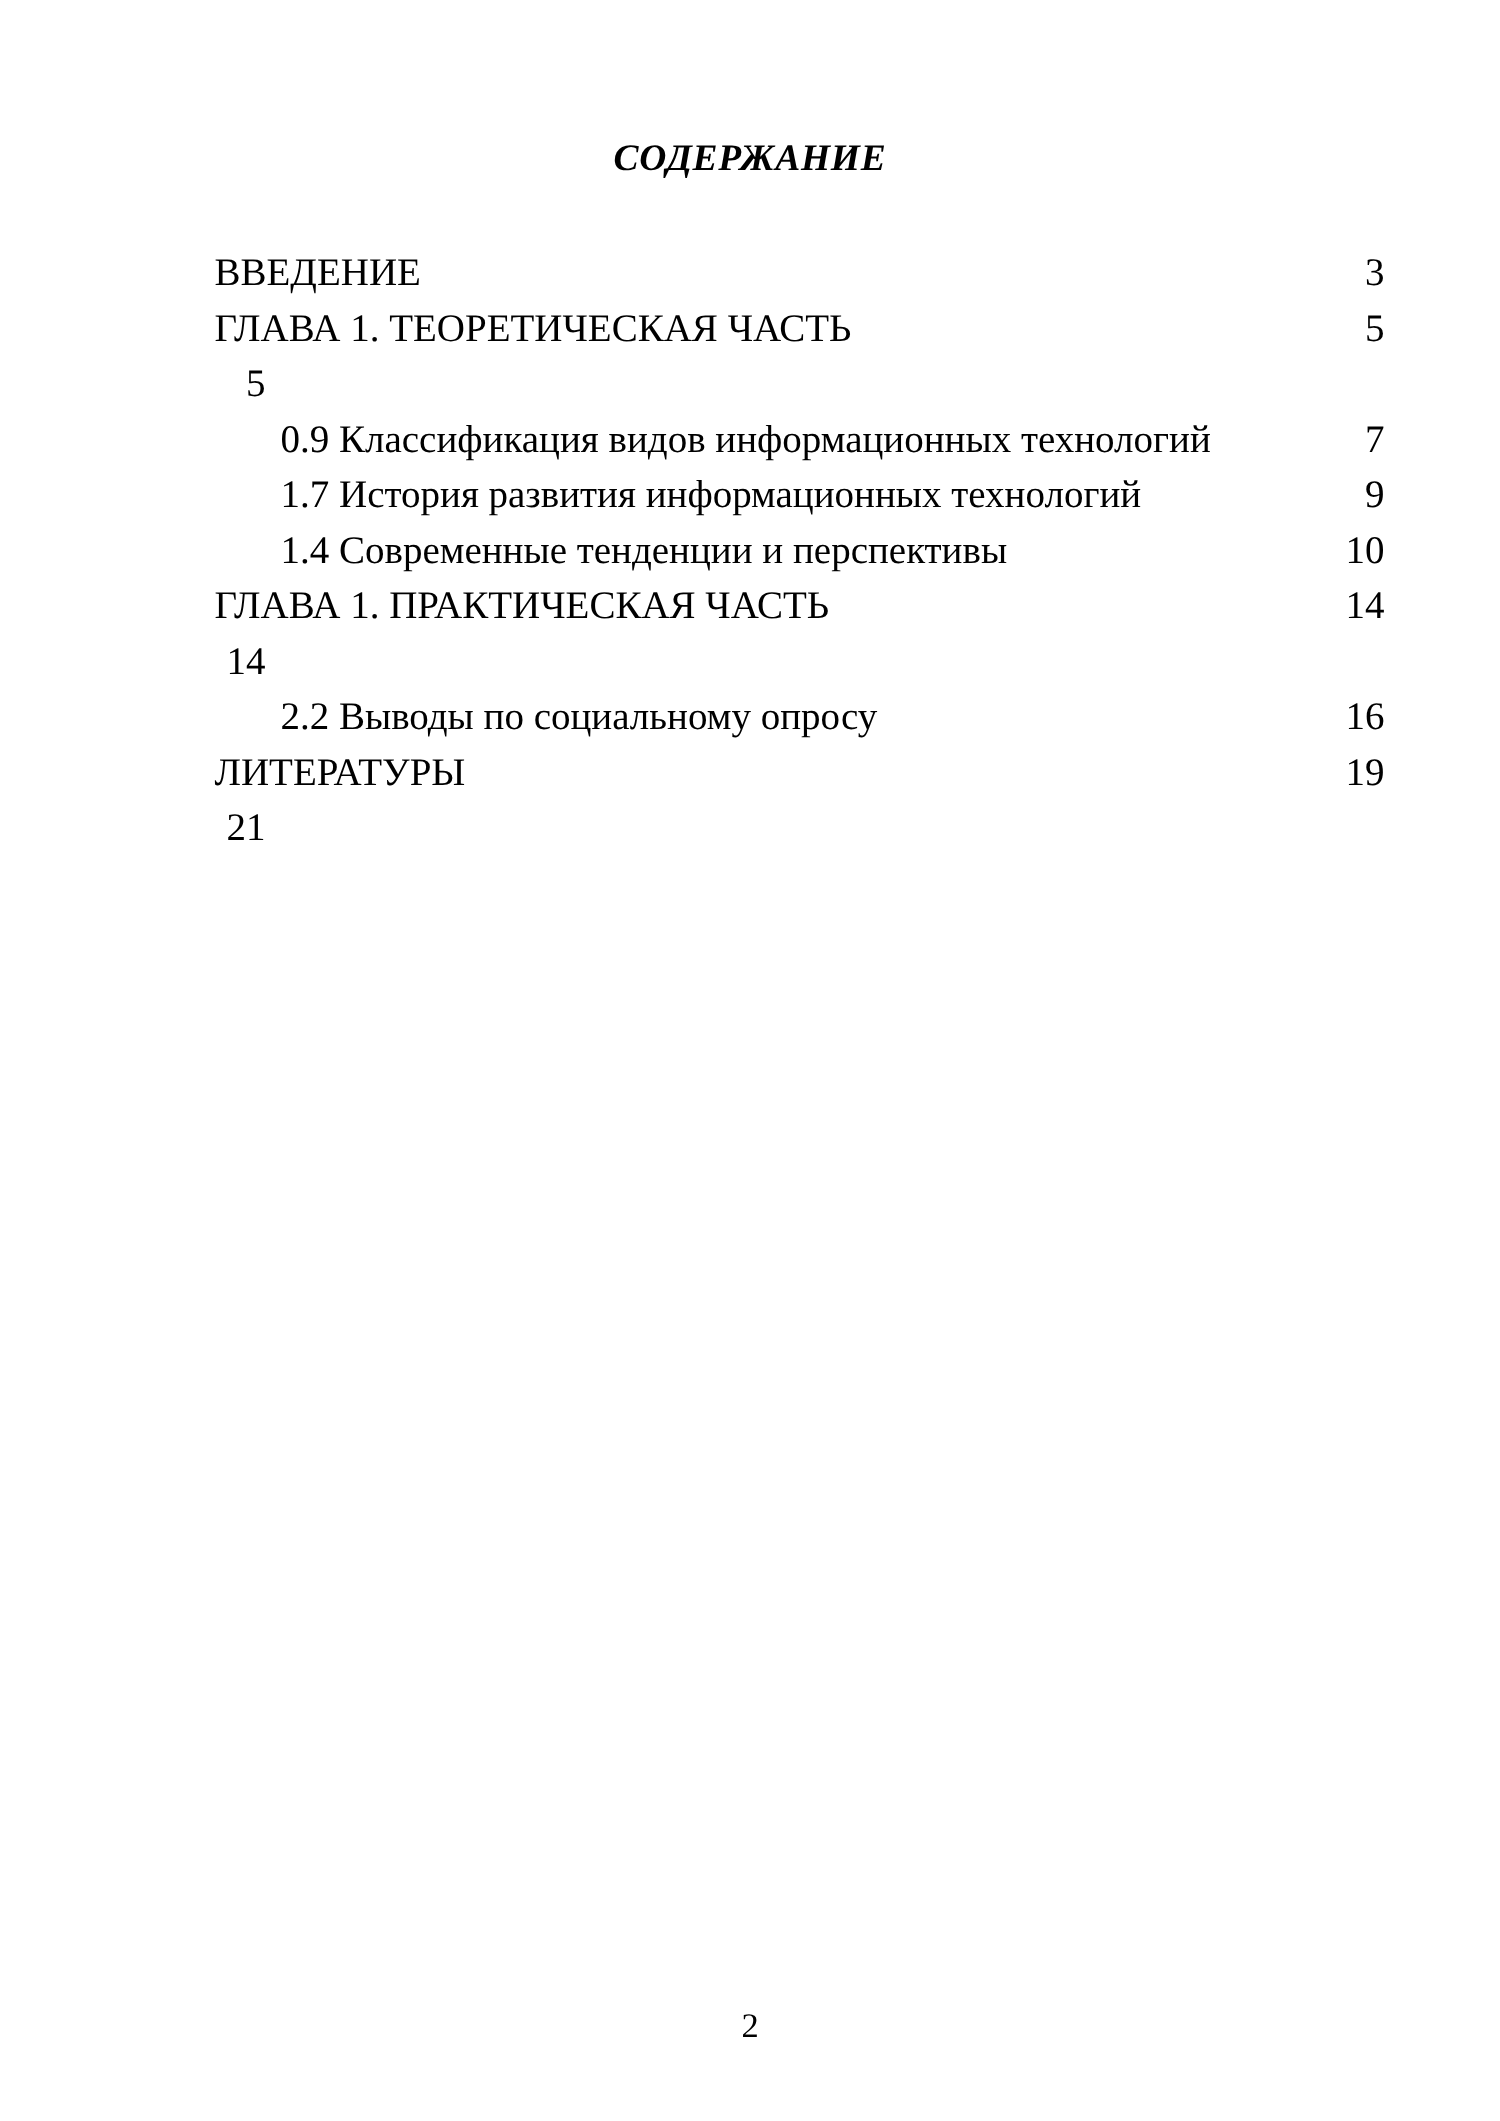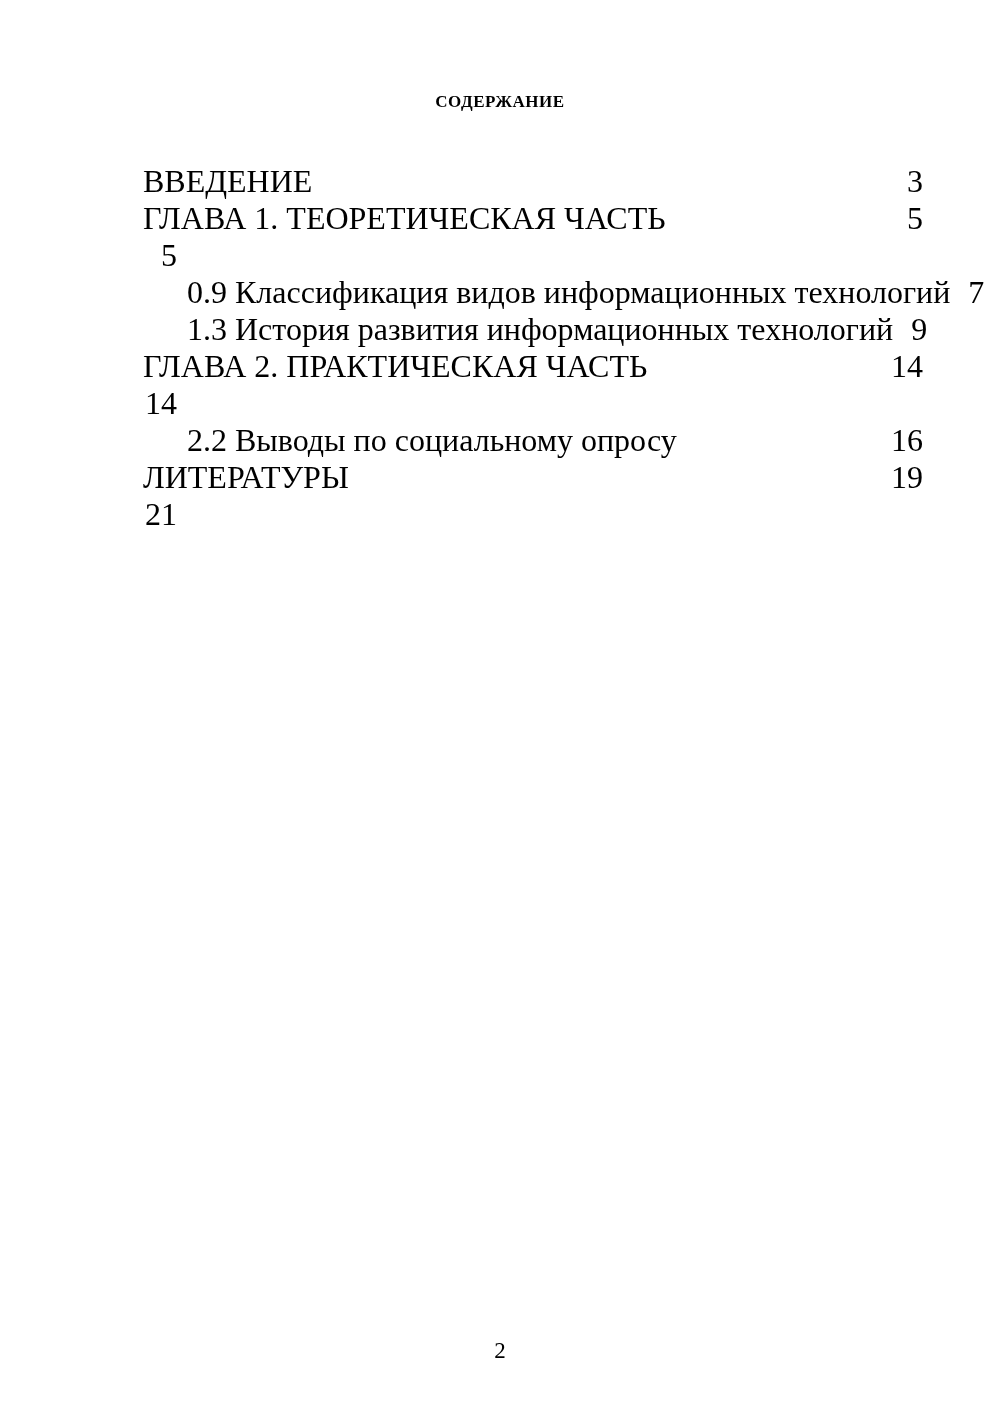--- a/index.html
+++ b/index.html
@@ -16,39 +16,40 @@
     overflow: hidden;
   }
   .page {
     position: absolute;
     inset: 0;
     padding: 0;
   }
   .doc-title {
     text-align: center;
     font-weight: bold;
-    font-size: 17px;
+    font-size: 25px;
     letter-spacing: 0.5px;
     margin: 0;
     position: absolute;
     top: 92px;
     left: 0;
     right: 0;
+    font-style: italic;
   }
   .toc {
     position: absolute;
     top: 163px;
     left: 143px;
     width: 780px;
   }
   .toc-row {
     display: flex;
     align-items: baseline;
     justify-content: space-between;
-    font-size: 32px;
+    font-size: 26px;
     line-height: 37px;
     white-space: nowrap;
   }
   .toc-row .label {
     text-align: left;
   }
   .toc-row .page-num {
     text-align: right;
     min-width: 34px;
   }
@@ -89,27 +90,31 @@
     <div class="toc-row level-2">
       <span class="page-num">5</span>
     </div>
 
     <div class="toc-row level-2">
       <span class="label">0.9 Классификация видов информационных технологий</span>
       <span class="page-num">7</span>
     </div>
 
     <div class="toc-row level-2">
-      <span class="label">1.3 История развития информационных технологий</span>
+      <span class="label">1.7 История развития информационных технологий</span>
       <span class="page-num">9</span>
     </div>
 
+    <div class="toc-row level-2">
+      <span class="label">1.4 Современные тенденции и перспективы</span>
+      <span class="page-num">10</span>
+    </div>
 
     <div class="toc-row level-1">
-      <span class="label">ГЛАВА 2. ПРАКТИЧЕСКАЯ ЧАСТЬ</span>
+      <span class="label">ГЛАВА 1. ПРАКТИЧЕСКАЯ ЧАСТЬ</span>
       <span class="page-num">14</span>
     </div>
 
     <div class="toc-row level-2">
       <span class="page-num">14</span>
     </div>
 
     <div class="toc-row level-2">
       <span class="label">2.2 Выводы по социальному опросу</span>
       <span class="page-num">16</span>

